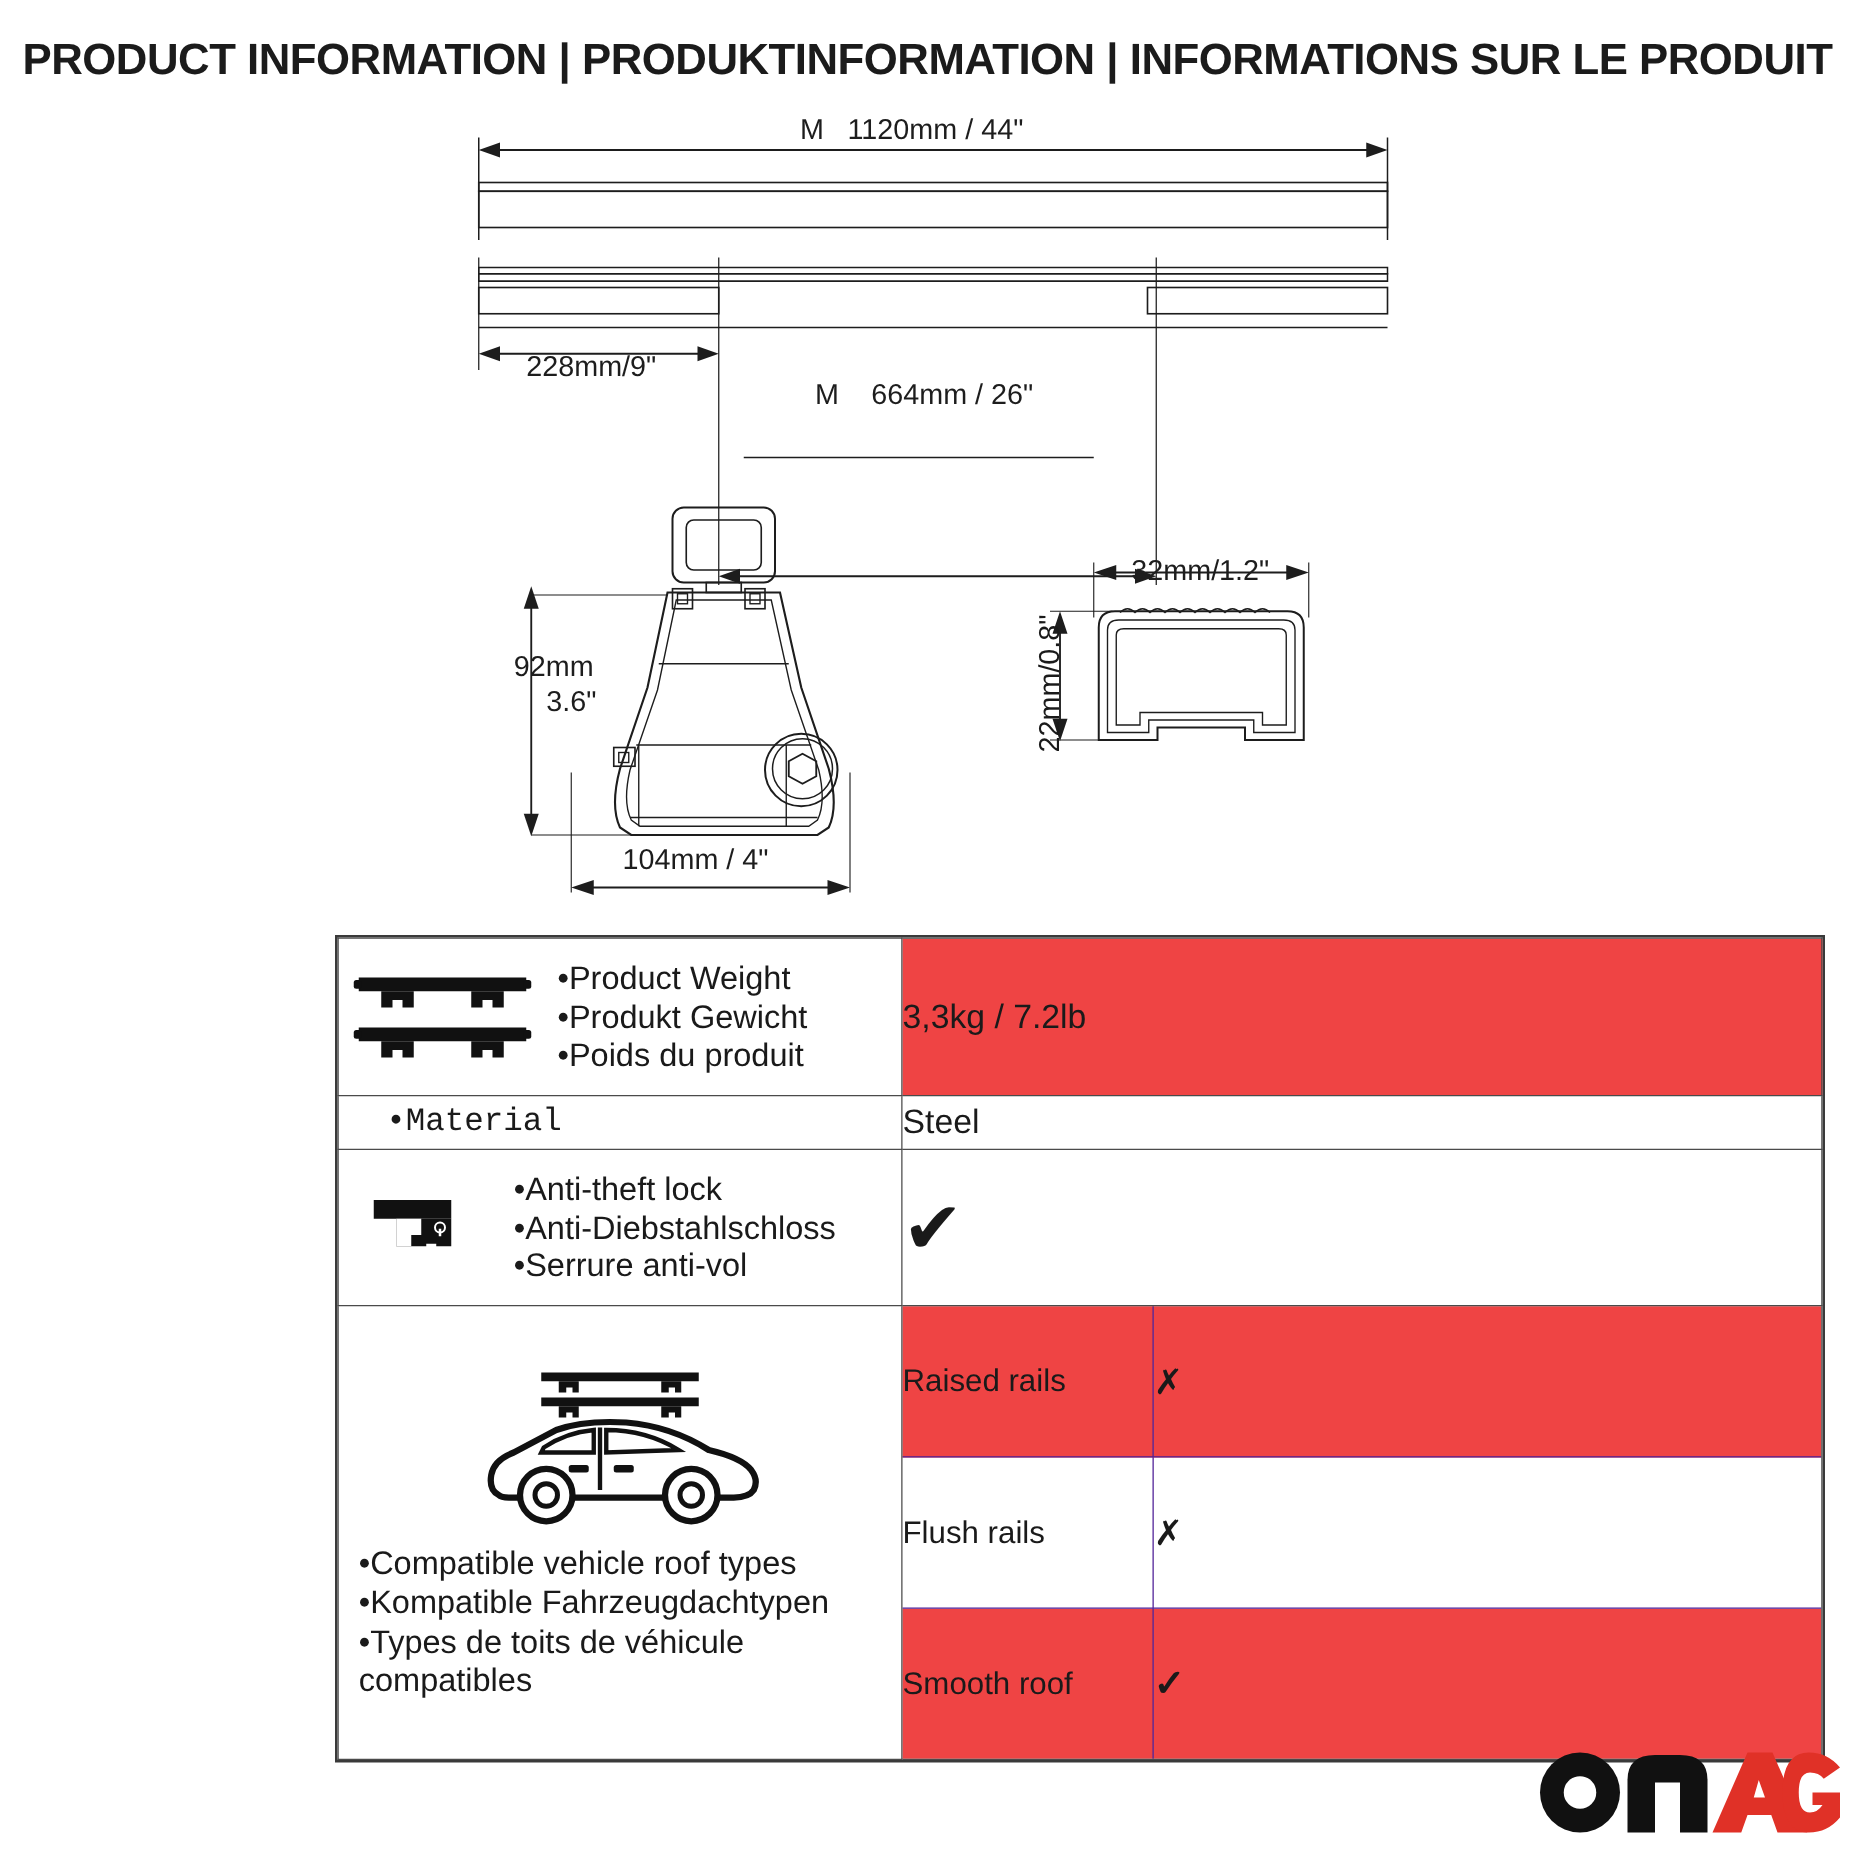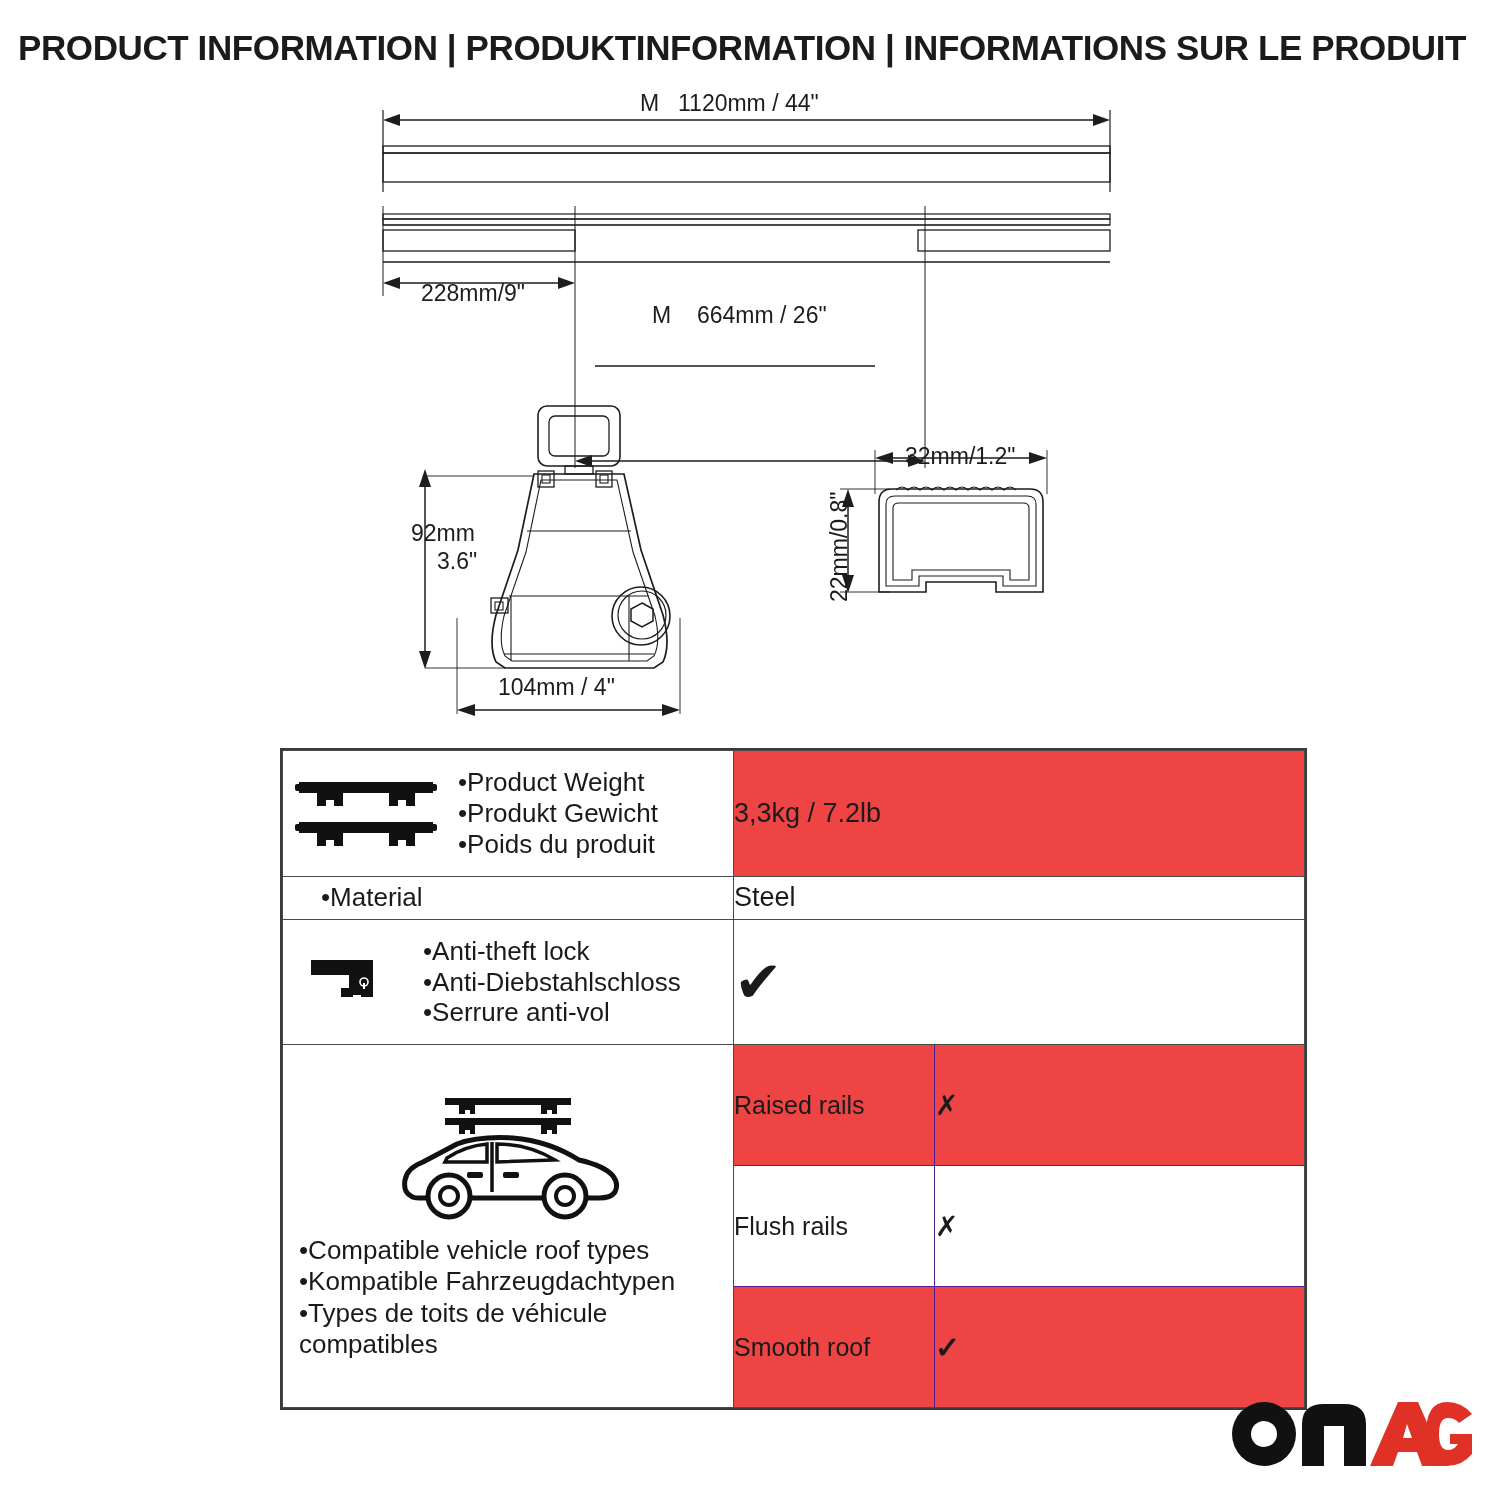--- a/index.html
+++ b/index.html
@@ -48,23 +48,23 @@
     font-size: 23px;
     white-space: nowrap;
     transform-origin: 0 0;
   }
   svg { display: block; overflow: visible; }
   .ln { stroke: #1d1d1d; fill: none; }
 
   
   .spec-table {
     position: absolute;
-    left: 280px;
+    left: 268px;
     top: 748px;
-    width: 1027px;
+    width: 1192px;
     height: 662px;
     border: 2px solid #3a3a3a;
     box-sizing: border-box;
     border-collapse: collapse;
   }
   .spec-table table {
     width: 100%;
     height: 100%;
     border-collapse: collapse;
     table-layout: fixed;
@@ -309,21 +309,21 @@
             <div>•Poids du produit</div>
           </span>
         </div>
       </td>
       <td class="cell-value shaded">3,3kg / 7.2lb</td>
     </tr>
 
     <tr>
       <td class="cell-label">
         <div class="label-flex">
-          <span class="label-text" style="padding-left:38px;">
+          <span class="label-text" style="padding-left:38px;font-family:Liberation Mono, monospace;">
             <div>•Material</div>
           </span>
         </div>
       </td>
       <td class="cell-value">Steel</td>
     </tr>
 
 
     <tr>
       <td class="cell-label">

